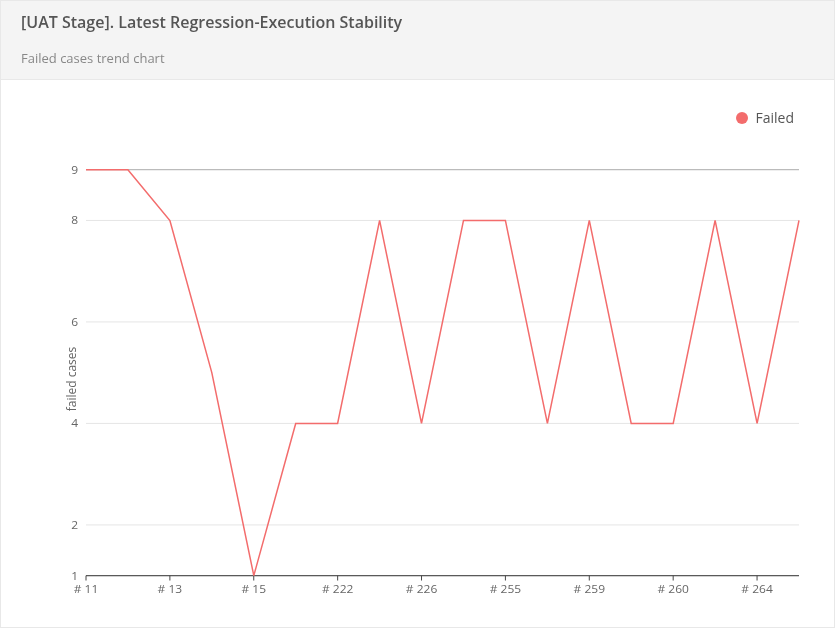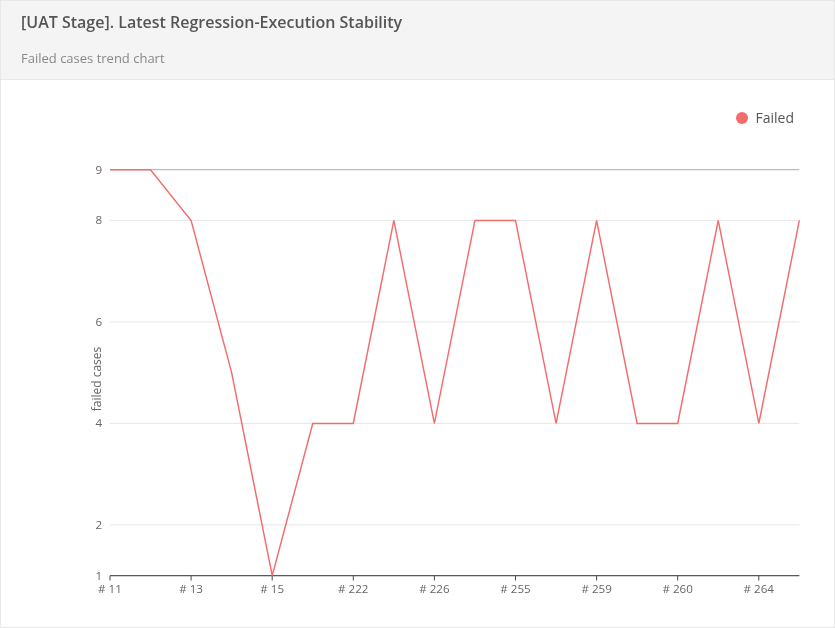--- a/index.html
+++ b/index.html
@@ -28,21 +28,20 @@
   }
   .subtitle {
     font-size: 13px;
     color: #888888;
     margin-top: 16px;
   }
   .body {
     flex: 1;
     position: relative;
     padding: 20px 25px 32px 15px;
-    margin-left: 25px;
   }
   .legend {
     position: absolute;
     top: 28px; right: 40px;
     display: flex; align-items: center;
     font-size: 14px;
     color: #555;
   }
   .legend-dot {
     width: 12px; height: 12px;

